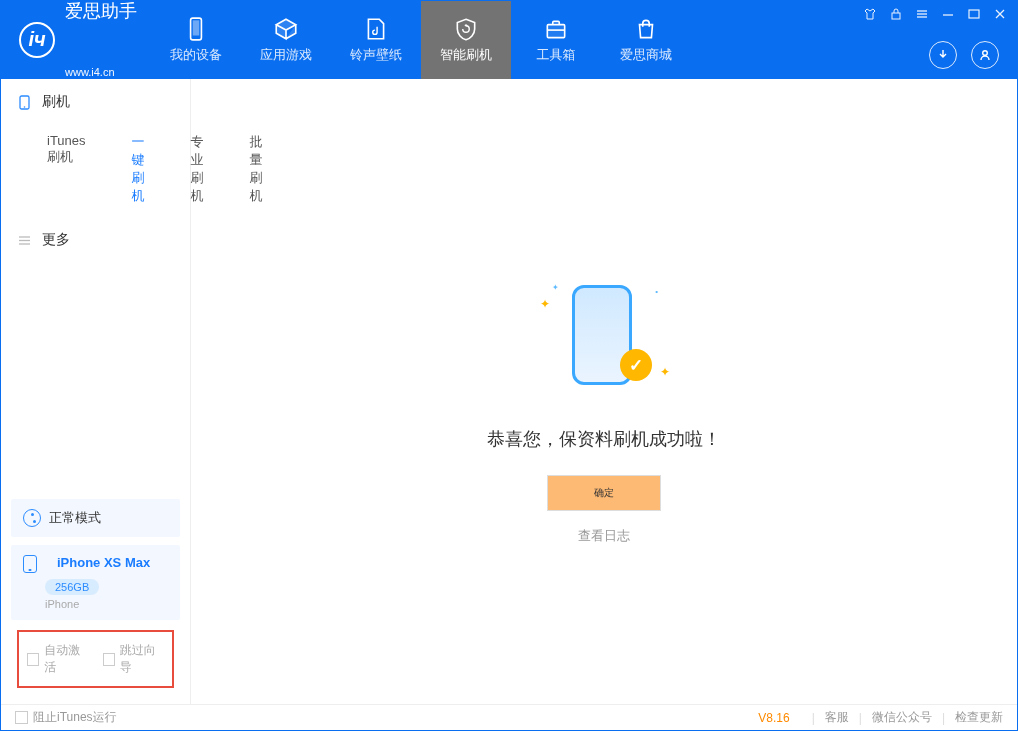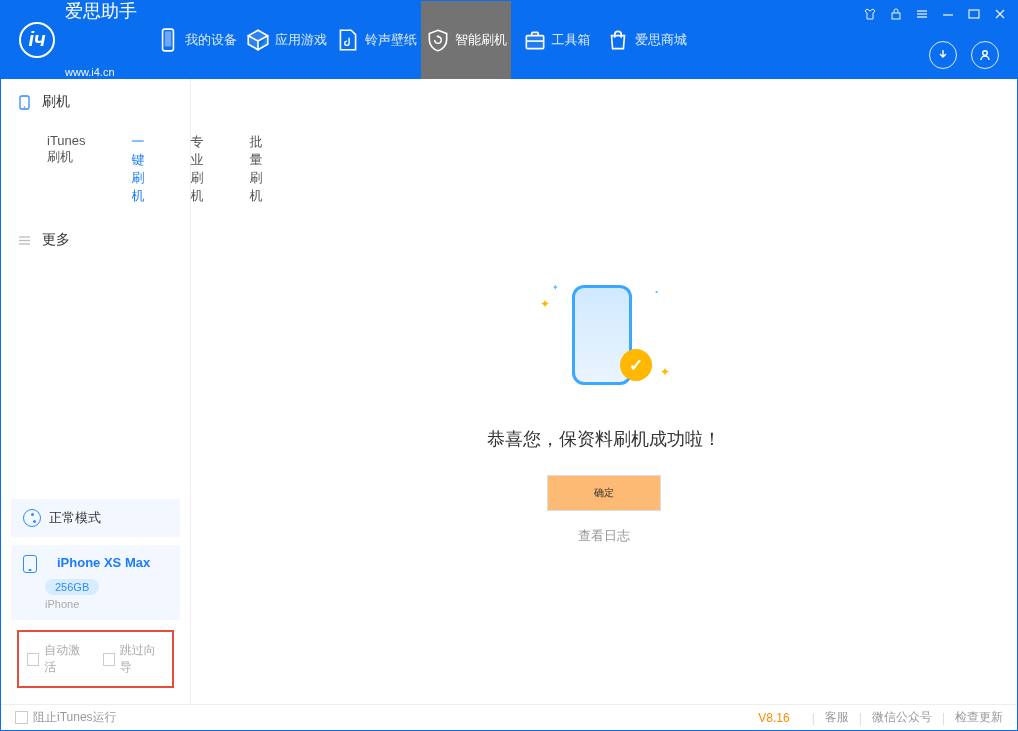--- a/index.html
+++ b/index.html
@@ -7,21 +7,21 @@
 
 
 .header { height: 78px; background: #0a6ef0; display: flex; align-items: center; color: #fff; position: relative; }
 .logo-area { display: flex; align-items: center; padding: 0 14px 0 18px; gap: 10px; }
 .logo-icon { width: 36px; height: 36px; border: 2.5px solid #fff; border-radius: 50%; display: flex; align-items: center; justify-content: center; font-size: 20px; font-weight: bold; font-style: italic; }
 .logo-text { display: flex; flex-direction: column; gap: 44px; }
 .logo-title { font-size: 18px; font-weight: 400; line-height: 1.1; }
 .logo-sub { font-size: 11px; opacity: 0.95; }
 
 .nav { display: flex; height: 100%; }
-.nav-item { width: 90px; display: flex; flex-direction: row; align-items: center; justify-content: center; gap: 4px; cursor: pointer; font-size: 13px; color: rgba(255,255,255,0.85); text-align: right; }
+.nav-item { width: 90px; display: flex; flex-direction: column; align-items: center; justify-content: center; gap: 4px; cursor: pointer; font-size: 13px; color: rgba(255,255,255,0.85); text-align: right; }
 .nav-item.active { background: #737373; color: #fff; }
 .nav-icon { width: 26px; height: 26px; display: flex; align-items: center; justify-content: center; }
 .nav-icon svg { width: 26px; height: 26px; }
 
 .header-ctrls-top { position: absolute; top: 6px; right: 10px; display: flex; gap: 12px; }
 .header-ctrls-top .ctl { width: 14px; height: 14px; cursor: pointer; opacity: 0.9; }
 .header-ctrls-side { position: absolute; right: 18px; bottom: 10px; display: flex; gap: 14px; }
 .circ-btn { width: 28px; height: 28px; border: 1.5px solid rgba(255,255,255,0.85); border-radius: 50%; display: flex; align-items: center; justify-content: center; cursor: pointer; }
 
 

